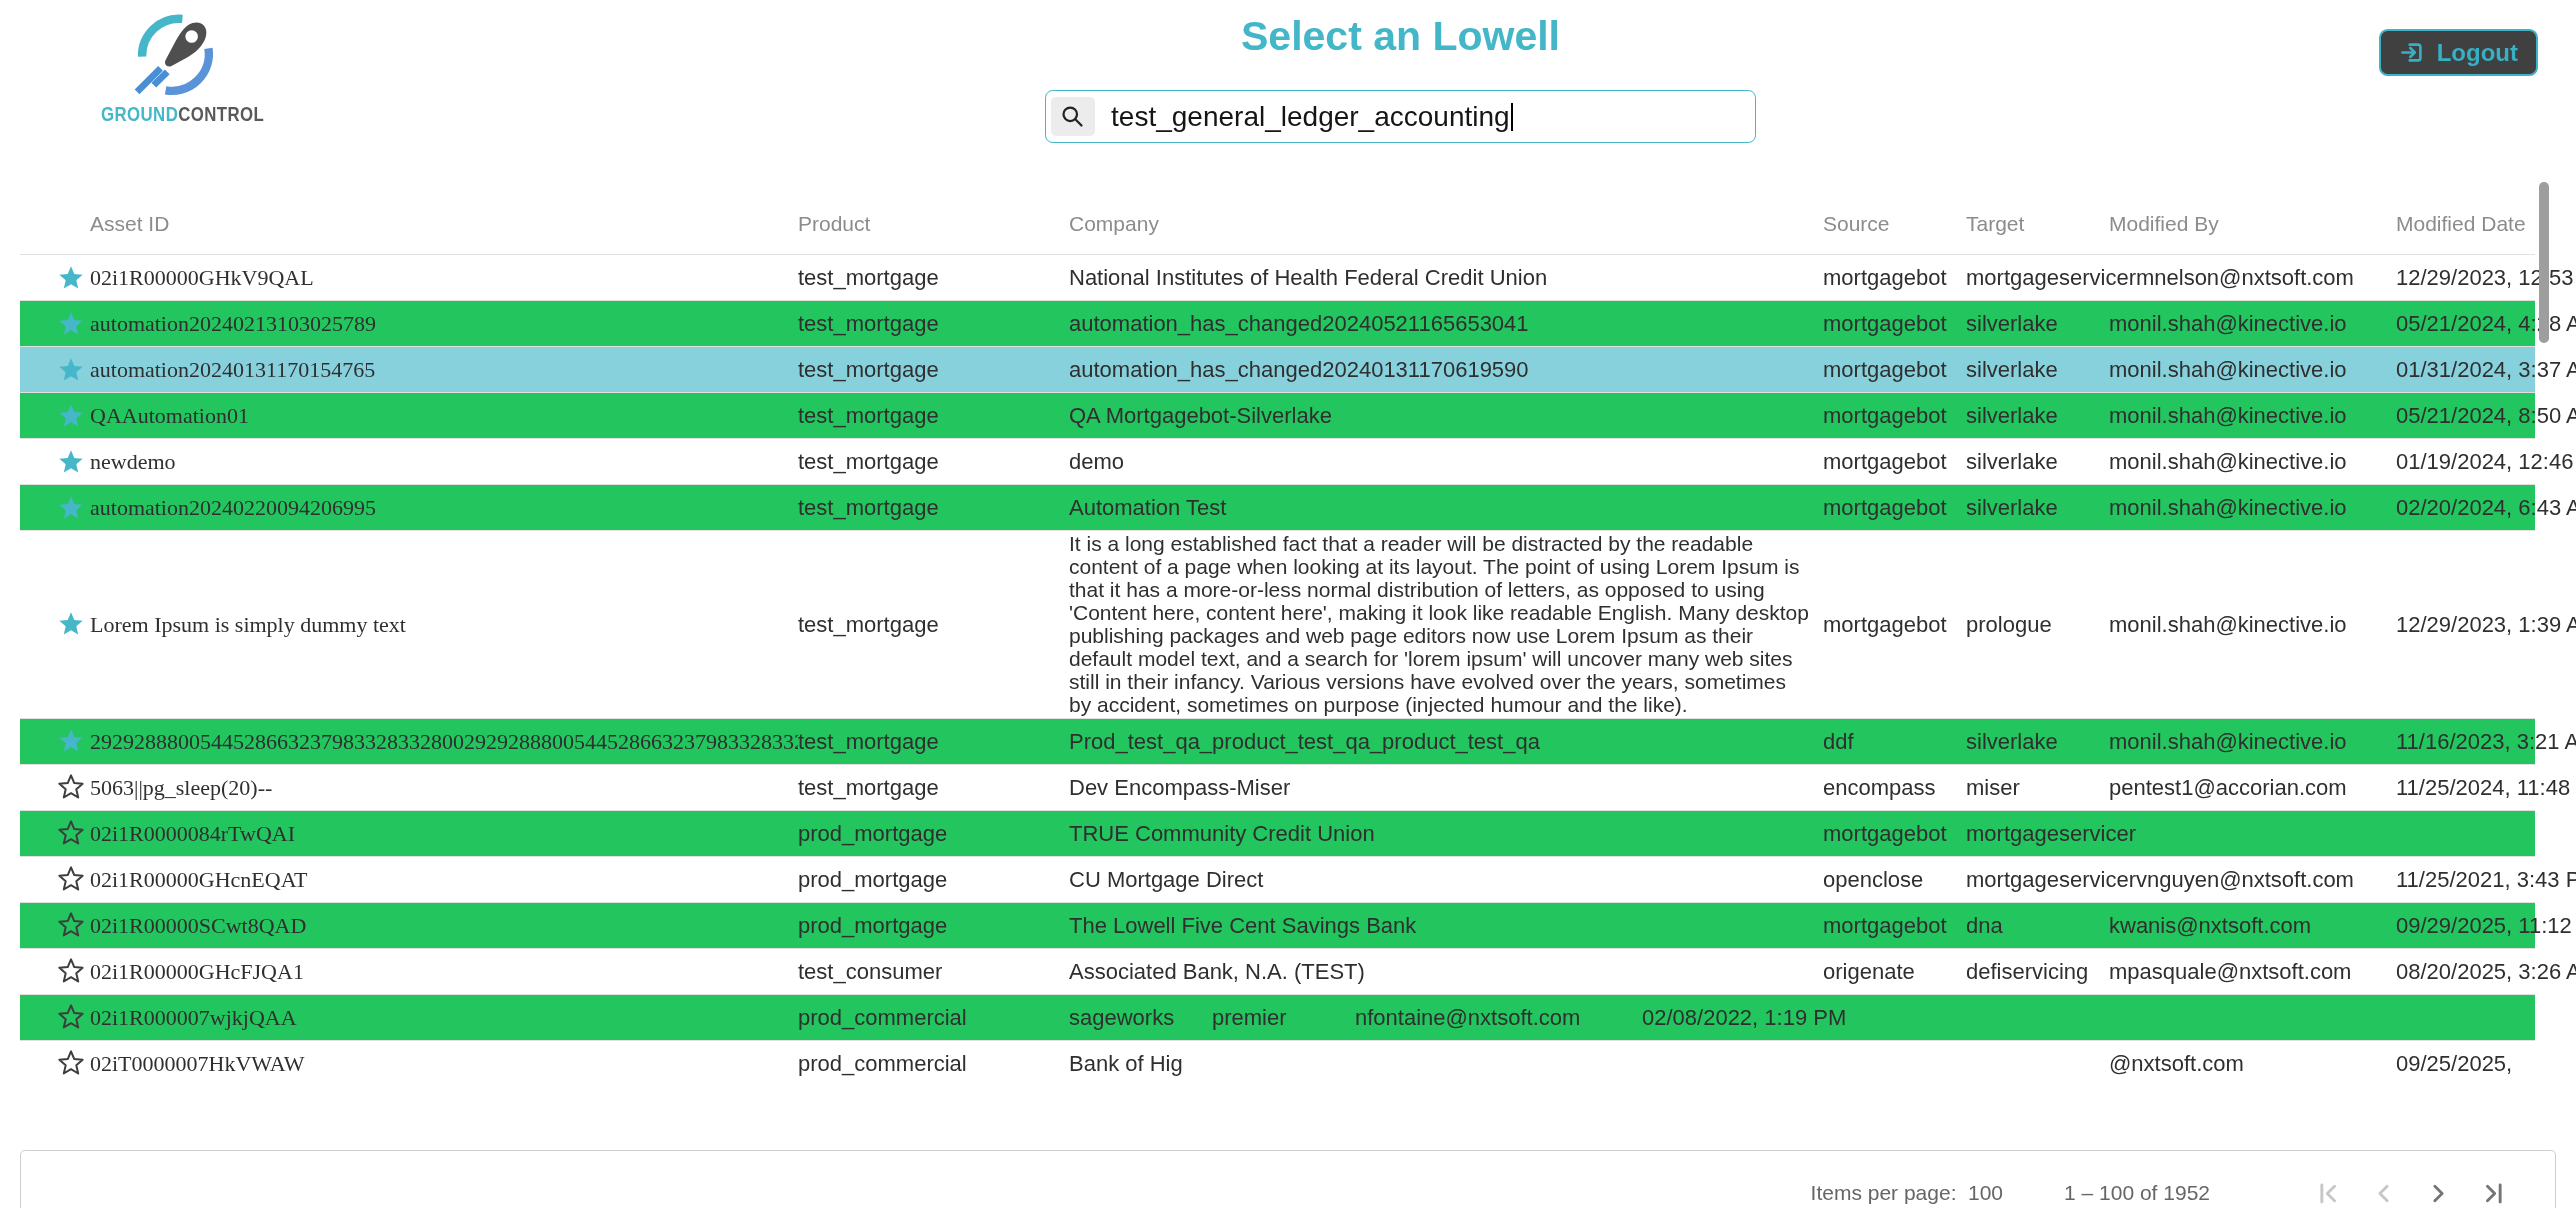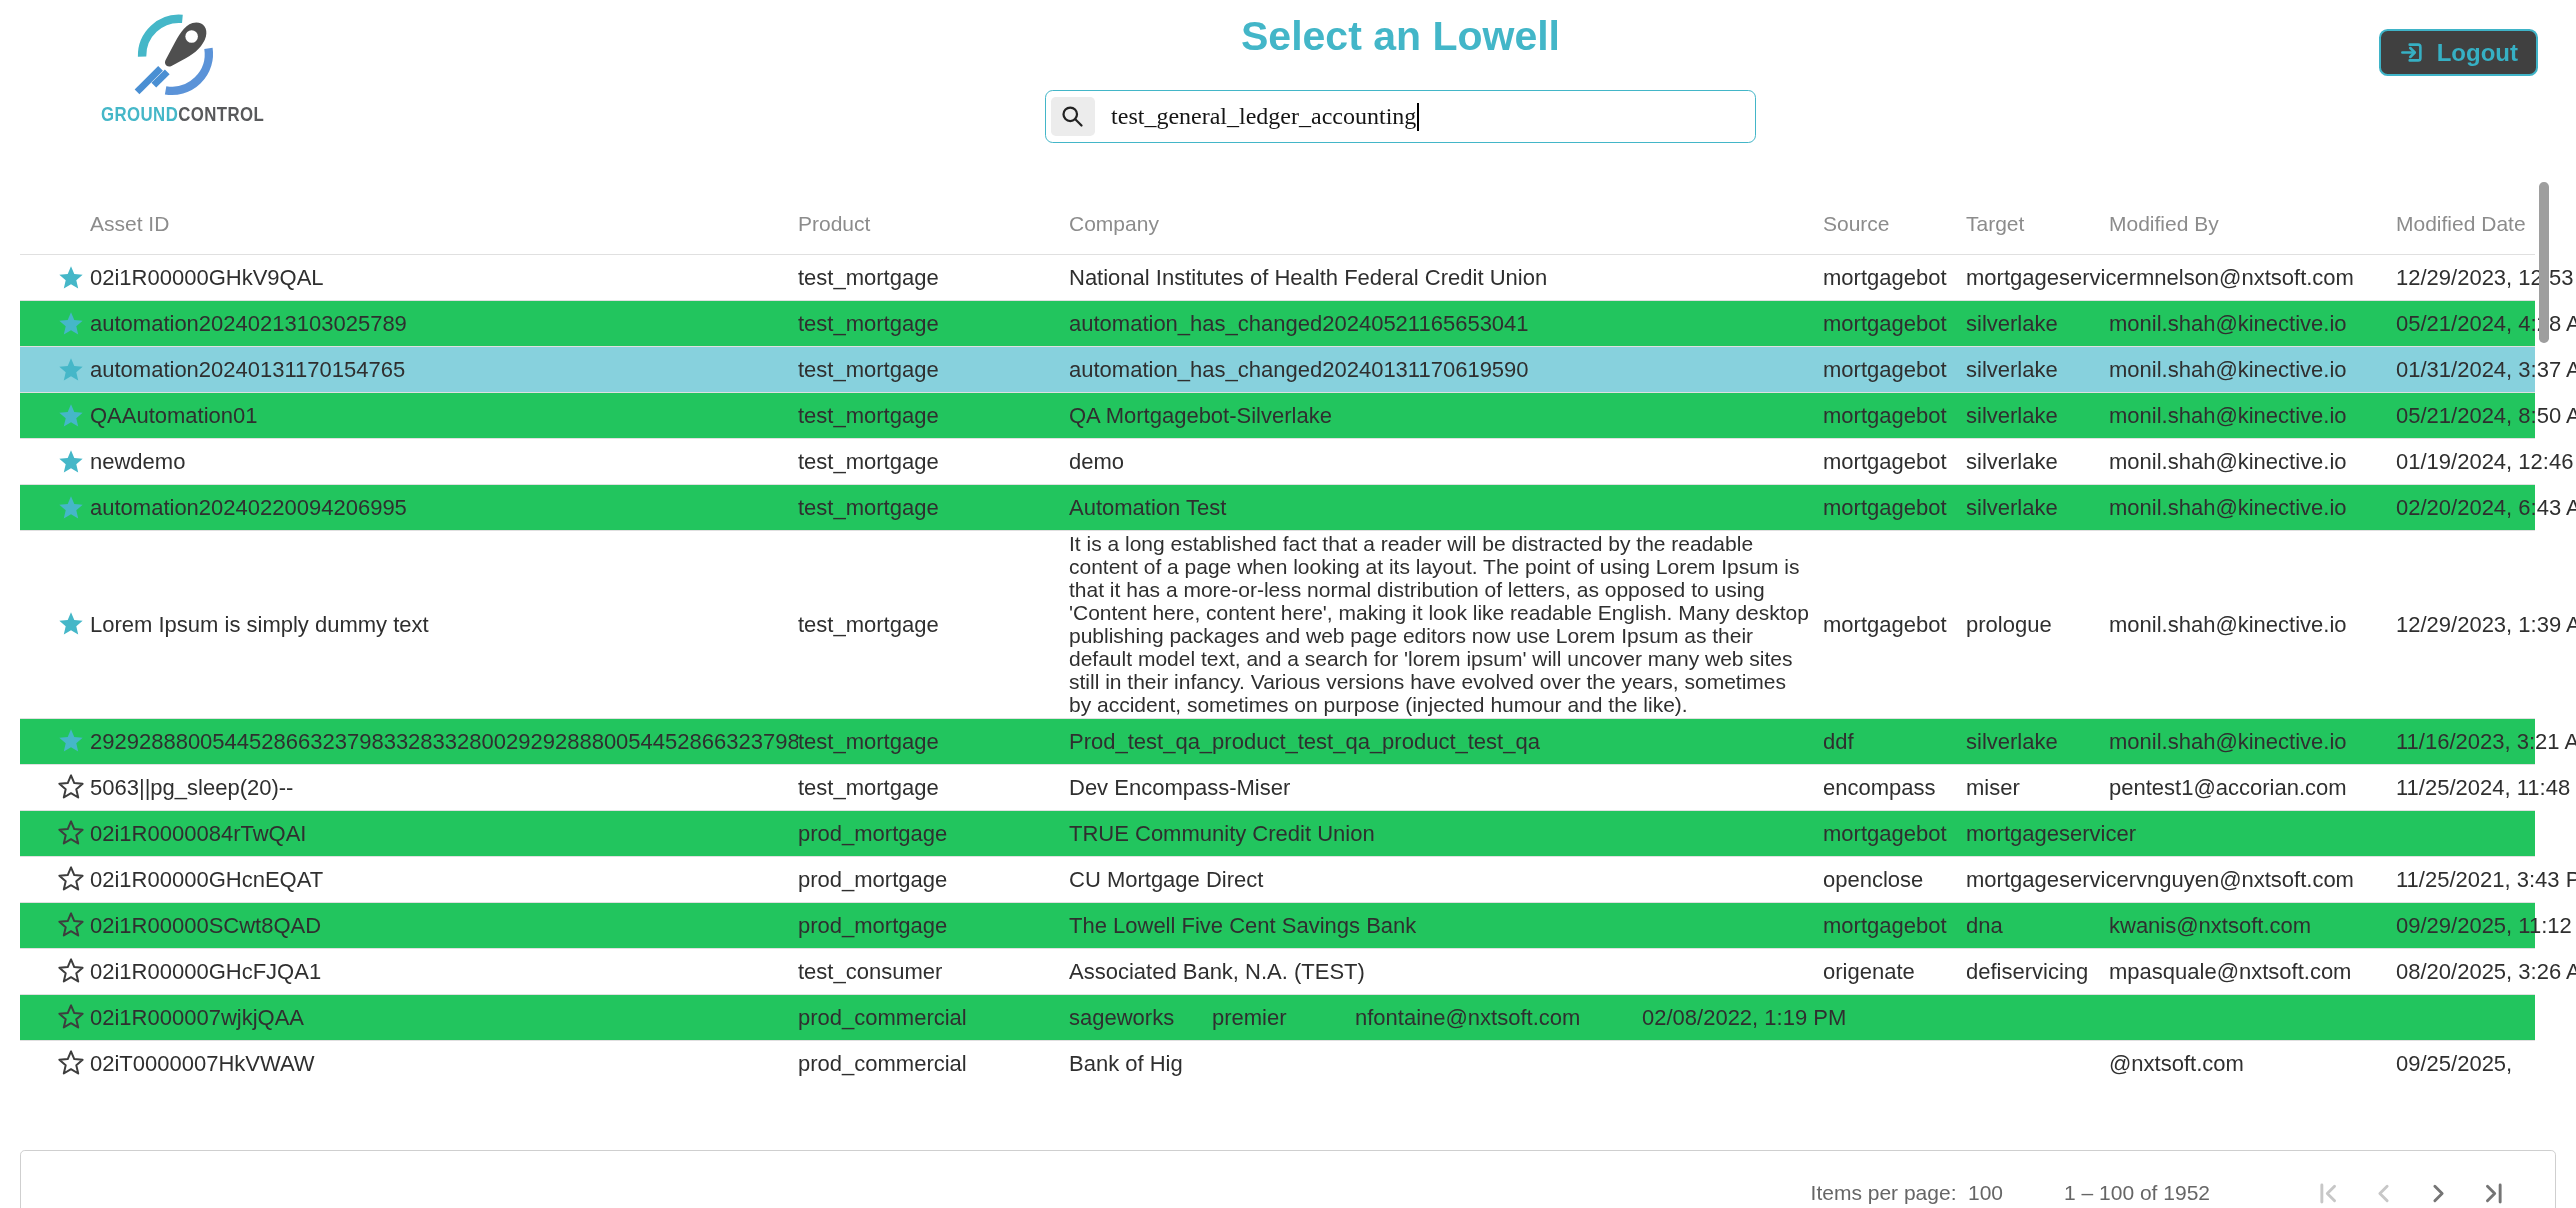--- a/index.html
+++ b/index.html
@@ -15,21 +15,21 @@
   .logo-text .p2 { color:#58595b; }
 
   
   .page-title { position:absolute; left:1045px; top:13.4px; width:711px; text-align:center;
                 font-size:41px; font-weight:bold; color:#43b6c8; }
   .search-box { position:absolute; left:1045px; top:90px; width:711px; height:53px;
                 border:1.9px solid #43b6c8; border-radius:7.7px; background:#fff;
                 display:flex; align-items:center; cursor:text; }
   .search-icon-btn { margin:4.8px; width:44px; height:39px; background:#ececec; border-radius:4.8px;
                      display:flex; align-items:center; justify-content:center; flex:0 0 44px; cursor:pointer; }
-  .search-text { font-size:24px; color:#151515; margin-left:11.5px; white-space:nowrap;font-family:Liberation Serif, serif; }
+  .search-text { font-size:28px; color:#151515; margin-left:11.5px; white-space:nowrap; }
   .caret { width:1.9px; height:28px; background:#000; margin-left:1px; }
 
   
   .logout-btn { position:absolute; right:38px; top:29px; height:47px; padding:0 18px;
                 border:2.9px solid #3fb4c8; border-radius:8.6px; background:#404040;
                 display:flex; align-items:center; gap:10.5px; cursor:pointer;
                 color:#36b0c4; font-size:24px; font-weight:bold; }
 
   
   .table { position:absolute; left:20px; top:194px; width:2515px; }
@@ -44,21 +44,21 @@
   .col-modby   { width:287px; }
   .col-date    { width:139px; white-space:nowrap; }
 
   .row { display:flex; align-items:center; padding:1.4px 0 1.4px 37px;
          border-top:1px solid #e0e0e0; min-height:46px; font-size:22px; line-height:25px;
          color:#2f2f2f; cursor:pointer; }
   .row.even { background:#22c55e; }
   .row.odd  { background:#ffffff; }
   .row.selected { background:#87d1dd; }
   .star { width:33px; flex:0 0 33px; display:flex; align-items:center; cursor:pointer; }
-  .cell-asset_id { white-space:nowrap; overflow:hidden; }
+  .cell-asset_id { white-space:nowrap; overflow:hidden;font-family:Liberation Serif, serif; }
   .cell-target   { white-space:nowrap; overflow:visible; padding-right:0; }
   .cell-source, .cell-modified_by { white-space:nowrap; }
   .row.tall .cell-company { font-size:21px; line-height:23px; }
 
   
   .paginator { position:absolute; left:20px; top:1150px; width:2536px; height:69px; z-index:5;
                background:#fff; border:1px solid #cfcfcf; border-radius:4.8px;
                display:flex; align-items:center; justify-content:flex-end;
                padding:17px 44px 0 0; color:#666; font-size:21px; }
   .ipp-label { margin-right:11.5px; }

